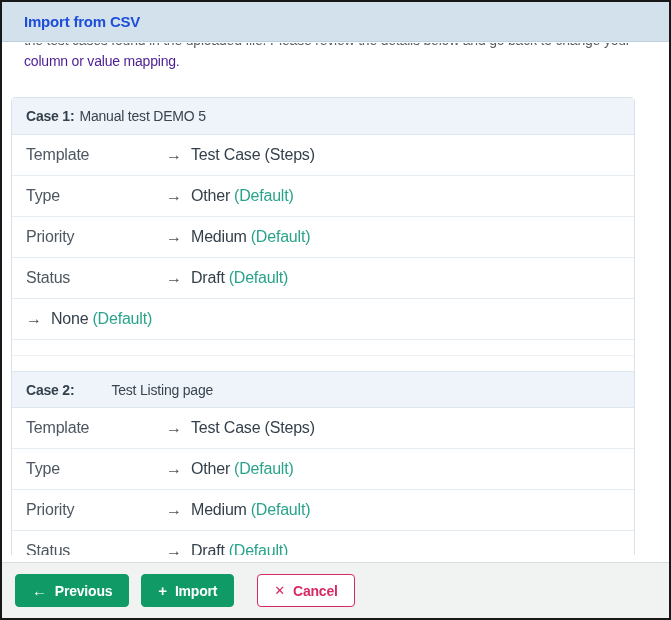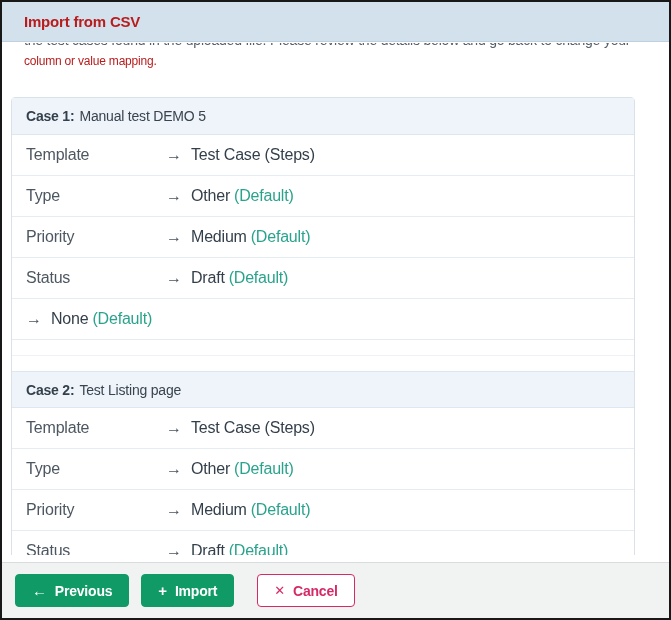--- a/index.html
+++ b/index.html
@@ -17,60 +17,60 @@
 
   
   .dialog-header {
     height:40px;
     background:#d3e1ed;
     border-bottom:1px solid #bed1e0;
     display:flex; align-items:center;
     padding:0 22px;
   }
   .dialog-title {
-    font-size:15px; font-weight:bold; color:#b91c1c;
+    font-size:15px; font-weight:bold; color:#1d4ed8;
   }
 
   
   .dialog-body {
     position:absolute; left:0; right:0; top:41px;
     height:512px;
     overflow:hidden;
     background:#ffffff;
   }
   .intro-clip {
     height:6px; overflow:hidden;
     padding:0 22px;
   }
   .intro-clip .clipped-text {
     display:block; transform:translateY(-12px);
     font-size:14px; color:#565e66; line-height:18px; white-space:nowrap;
   }
   .intro-line {
     margin:3px 22px 0 22px;
-    font-size:12px; color:#b91c1c; line-height:18px;
+    font-size:14px; color:#4c1d95; line-height:18px;
   }
 
   
   .case-box {
     margin:27px 9px 0 9px;
     width:624px;
     border:1px solid #d9e2ea;
     border-radius:4px;
     background:#ffffff;
   }
   .case-header {
     height:37px;
     background:#eef4f9;
     border-bottom:1px solid #dde7ef;
     display:flex; align-items:center;
     padding:0 14px;
     font-size:14px; color:#333f4a;
   }
-  .case-section:not(:first-child) .case-header { border-top:1px solid #dde7ef; }
+  .case-section:not(:first-child) .case-header { border-top:1px solid #dde7ef;gap:32px; }
   .case-label { font-weight:bold; margin-right:5px; }
   .case-name  { font-weight:normal; color:#3a444e; }
 
   .case-row {
     height:41px;
     display:flex; align-items:center;
     padding:0 14px;
     border-bottom:1px solid #e6edf2;
     font-size:16px;
   }

